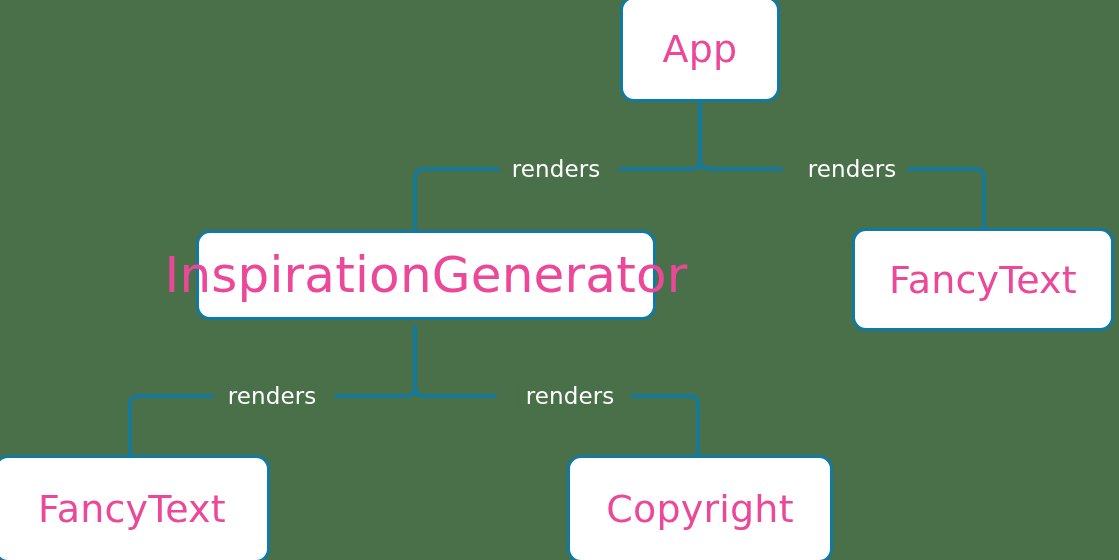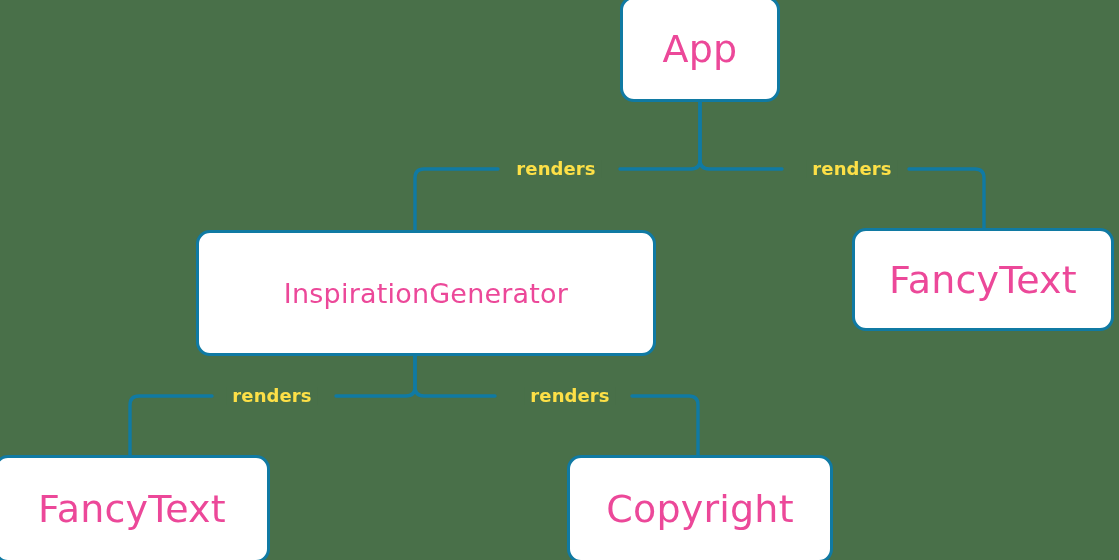--- a/index.html
+++ b/index.html
@@ -41,35 +41,35 @@
     font-weight: 400;
     letter-spacing: 0.2px;
     white-space: nowrap;
   }
   .node-label {
     color: #ec4899;
     line-height: 1;
   }
   .edge-label {
     position: absolute;
-    color: #fde047;
+    color: #ffffff;
     font-family: "DejaVu Sans", sans-serif;
-    font-size: 18px;
-    font-weight: 700;
+    font-size: 23px;
+    font-weight: 400;
     line-height: 1;
     white-space: nowrap;
     letter-spacing: 0.1px;
     transform: translate(-50%, -50%);
     background: #497049;
     padding: 0 6px;
   }
 
   
   #node-app        { left: 620px; top: -4px;  width: 160px; height: 106px; font-size: 38px; }
-  #node-inspgen    { left: 196px; top: 230px; width: 460px; height: 126px;  font-size: 27px; }
+  #node-inspgen    { left: 196px; top: 230px; width: 460px; height: 90px;  font-size: 50px; }
   #node-fancy-r    { left: 852px; top: 228px; width: 262px; height: 103px; font-size: 38px; }
   #node-fancy-b    { left: -6px;  top: 455px; width: 276px; height: 108px; font-size: 38px; }
   #node-copyright  { left: 567px; top: 455px; width: 266px; height: 108px; font-size: 38px; }
 </style>
 </head>
 <body>
 
 <div id="diagram-root">
 
   <svg id="edge-layer" viewBox="0 0 1119 560" width="1119" height="560" xmlns="http://www.w3.org/2000/svg">

